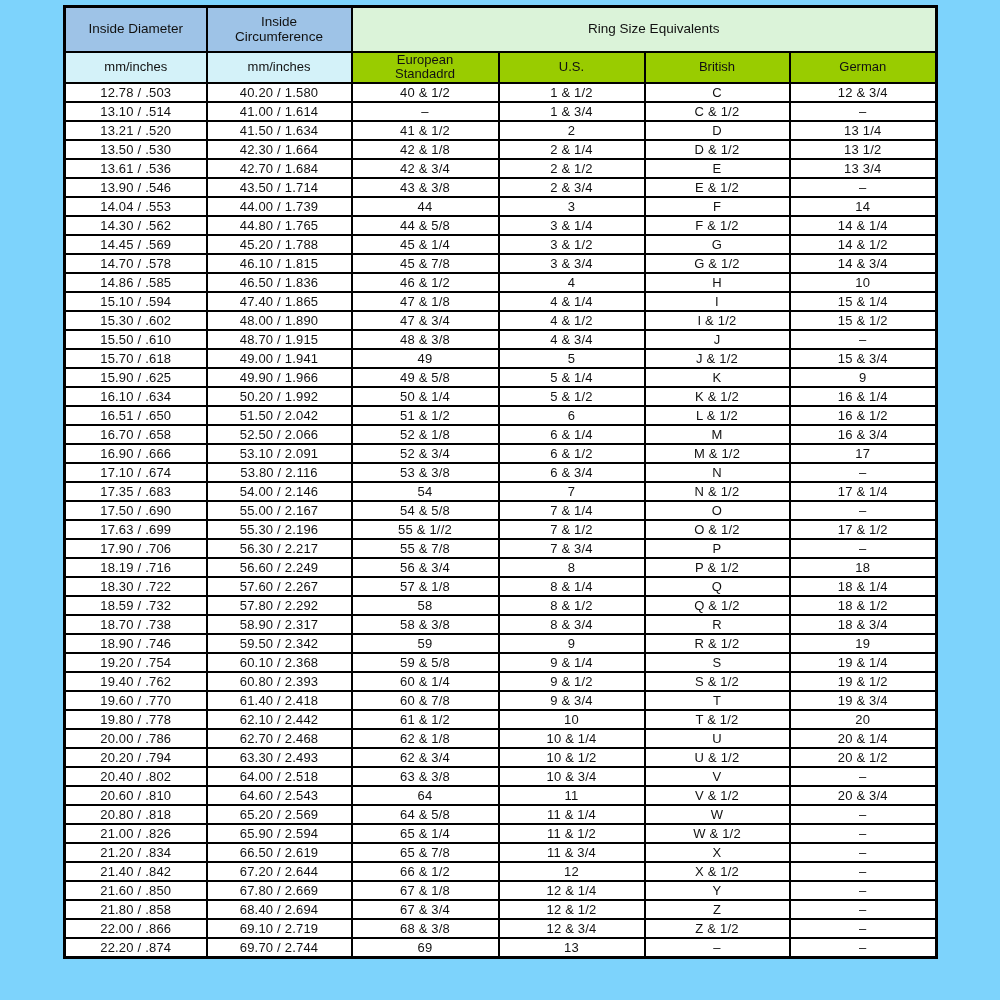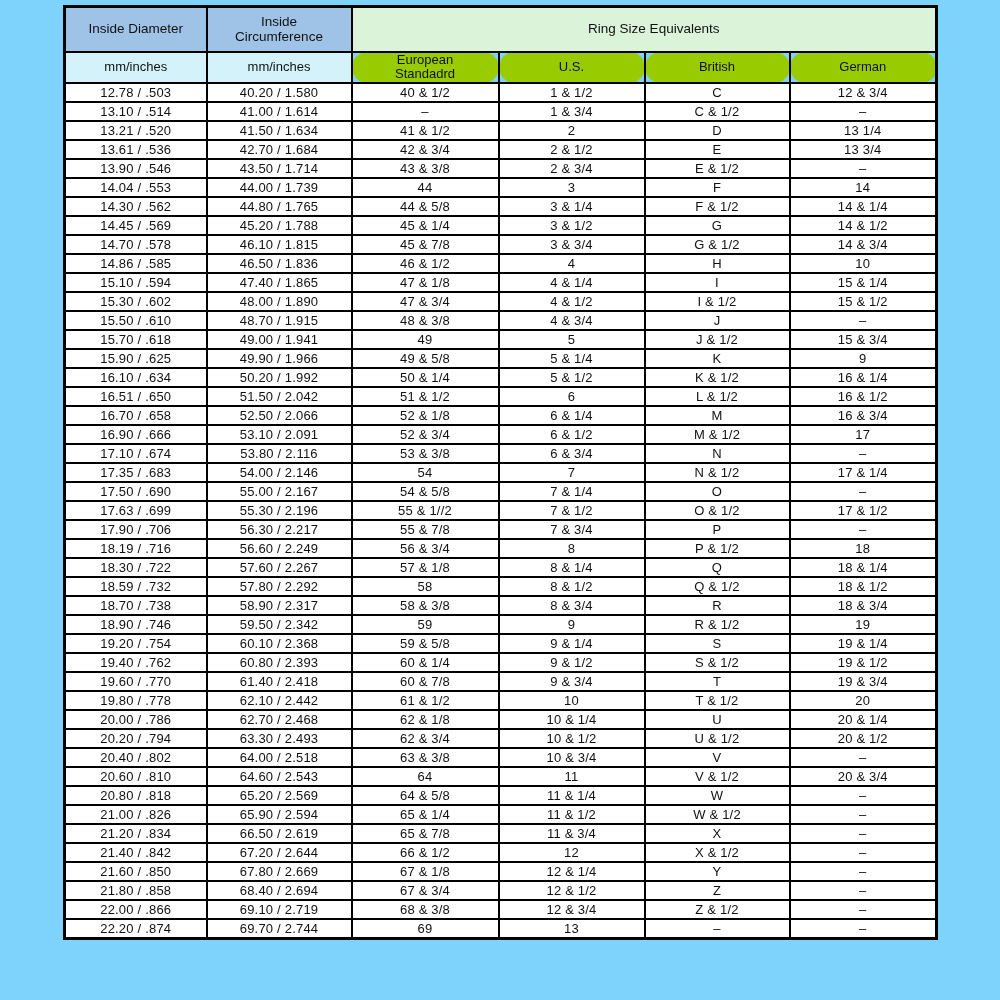--- a/index.html
+++ b/index.html
@@ -28,21 +28,21 @@
     white-space: nowrap;
     overflow: hidden;
   }
   
   .ring-table thead tr.group-row th { height: 45px; font-size: 13.5px; line-height: 1.15; }
   th.hdr-blue { background: #9EC3E7; }
   th.hdr-palegreen { background: #DBF3D9; font-size: 15px; padding-left: 20px; }
   
   .ring-table thead tr.sub-row th { height: 20px; font-size: 13px; line-height: 1.15; }
   th.hdr-cyan { background: #D4F2F9; }
-  th.hdr-green { background: #99CC00; border-radius: 18px; }
+  th.hdr-green { background: #99CC00; }
   .wrap-narrow { display: inline-block; max-width: 112px; white-space: normal; text-align: center; }
   .wrap-euro  { display: inline-block; max-width: 86px;  white-space: normal; }
   
   .ring-table tbody td {
     height: 17.2px;
     font-size: 13px;
     line-height: 17px;
     background: #ffffff;
     letter-spacing: 0.2px;
   }
@@ -112,20 +112,28 @@
         </tr>
         <tr>
           <td>13.21 / .520</td>
           <td>41.50 / 1.634</td>
           <td>41 &amp; 1/2</td>
           <td>2</td>
           <td>D</td>
           <td>13 1/4</td>
         </tr>
         <tr>
+          <td>13.50 / .530</td>
+          <td>42.30 / 1.664</td>
+          <td>42 &amp; 1/8</td>
+          <td>2 &amp; 1/4</td>
+          <td>D &amp; 1/2</td>
+          <td>13 1/2</td>
+        </tr>
+        <tr>
           <td>13.61 / .536</td>
           <td>42.70 / 1.684</td>
           <td>42 &amp; 3/4</td>
           <td>2 &amp; 1/2</td>
           <td>E</td>
           <td>13 3/4</td>
         </tr>
         <tr>
           <td>13.90 / .546</td>
           <td>43.50 / 1.714</td>

